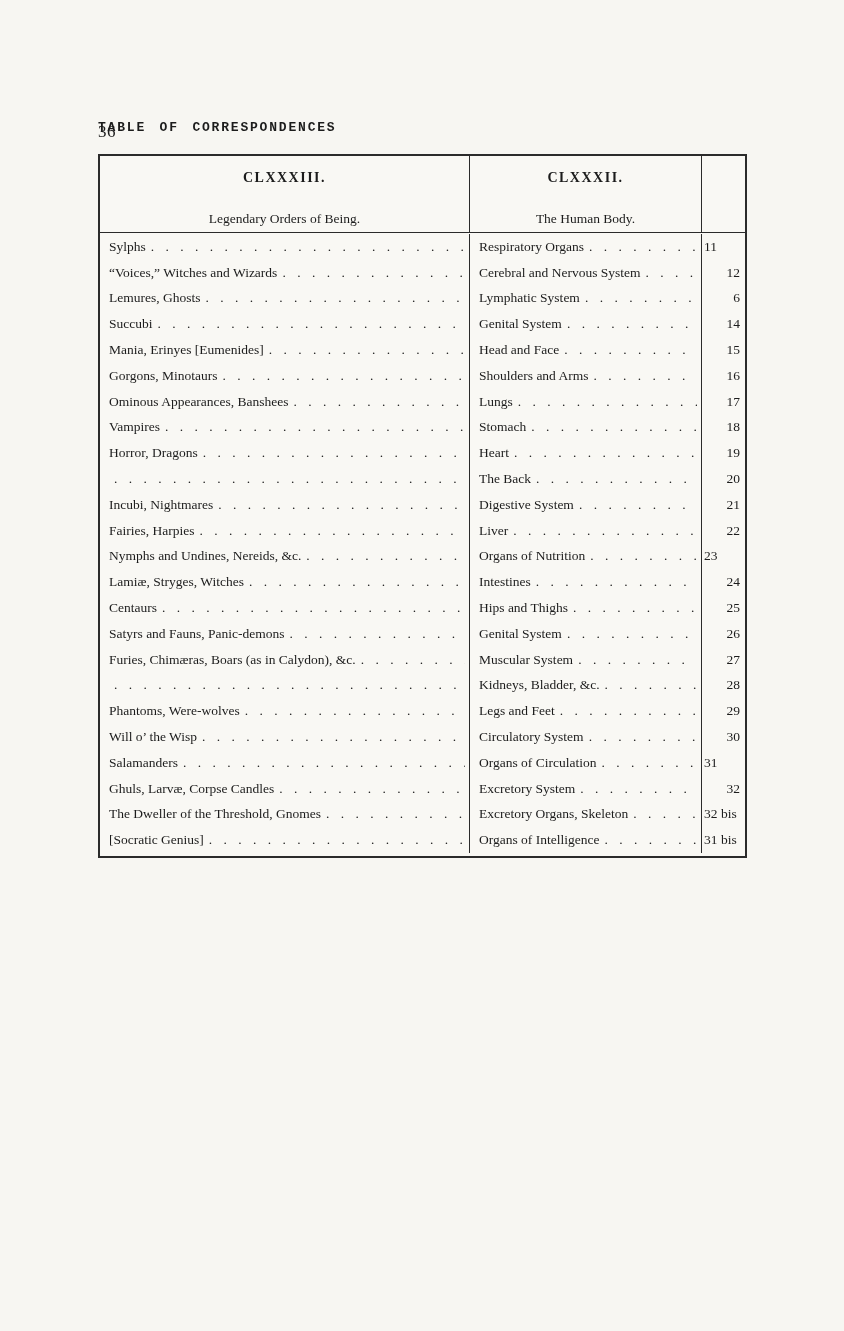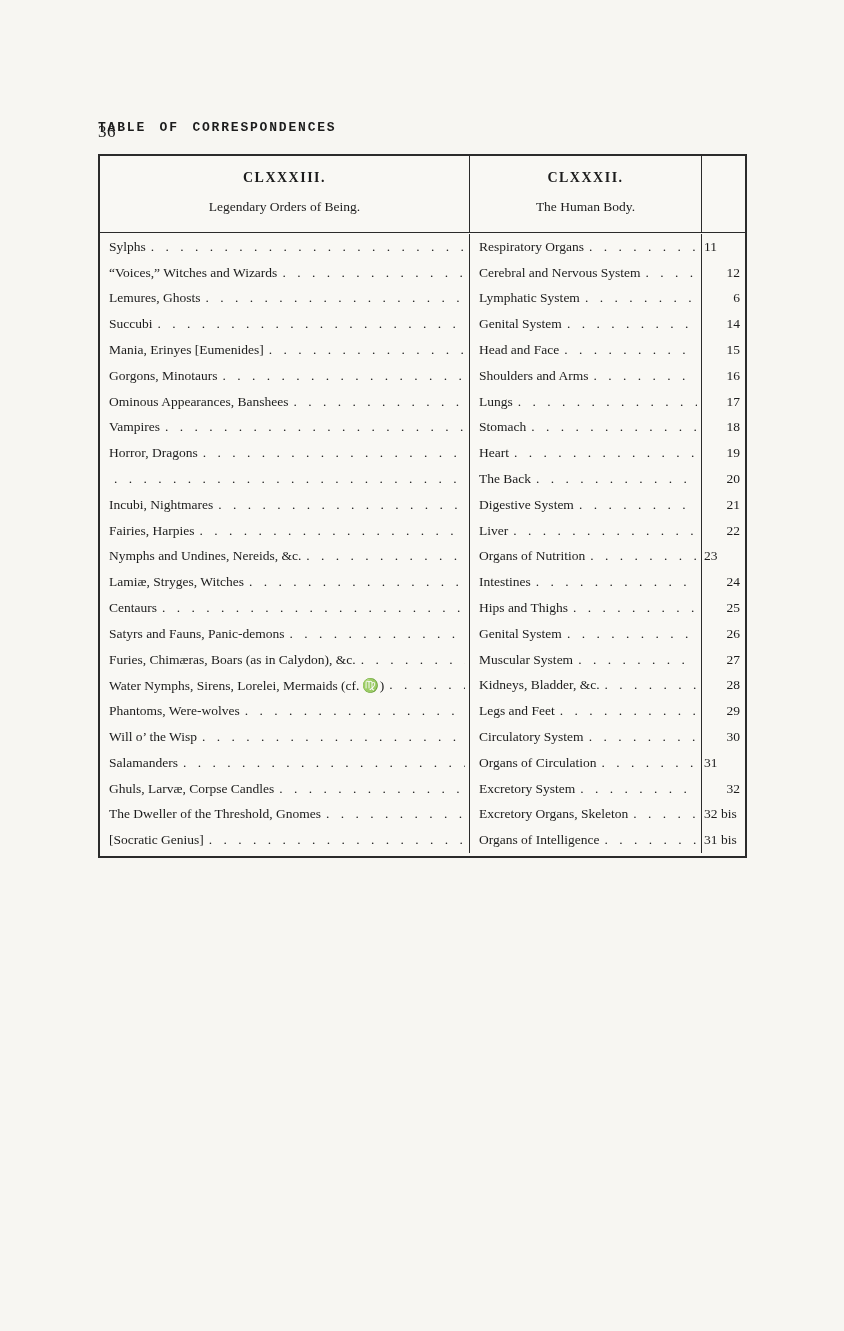--- a/index.html
+++ b/index.html
@@ -59,21 +59,21 @@
   .hcell:last-child {
     border-right: none;
   }
   .numeral {
     font-size: 14px;
     font-weight: bold;
     letter-spacing: 1.5px;
   }
   .subtitle {
     font-size: 13.5px;
-    margin-top: 13px;
+    margin-top: 25px;
   }
   .tbody {
     padding: 1px 0 3px 0;
   }
   .trow {
     display: grid;
     grid-template-columns: 370px 232px 43px;
     height: 25.8px;
   }
   .cell {
@@ -313,21 +313,20 @@
           <span class="leader"> .  .  .  .  .  .  .  .  .  .  .  .  .  .  .  .  .  .  .  .  .  .  .  .  .  .  .  .  .  .  .  .  .  .  .  .  .  .  .  .  .  .  .  .  .  .  .  .  .  .  .  .  .  .  .  .  .  .  .  . </span>
         </div>
         <div class="cell">
           <span class="txt">Muscular System</span>
           <span class="leader"> .  .  .  .  .  .  .  .  .  .  .  .  .  .  .  .  .  .  .  .  .  .  .  .  .  .  .  .  .  .  .  .  .  .  .  .  .  .  .  .  .  .  .  .  .  .  .  .  .  .  .  .  .  .  .  .  .  .  .  . </span>
         </div>
         <div class="cell c-num num-right">27</div>
       </div>
       <div class="trow">
         <div class="cell">
-          <span class="txt">Water Nymphs, Sirens, Lorelei, Mermaids (cf. ♍)</span>
           <span class="leader"> .  .  .  .  .  .  .  .  .  .  .  .  .  .  .  .  .  .  .  .  .  .  .  .  .  .  .  .  .  .  .  .  .  .  .  .  .  .  .  .  .  .  .  .  .  .  .  .  .  .  .  .  .  .  .  .  .  .  .  . </span>
         </div>
         <div class="cell">
           <span class="txt">Kidneys, Bladder, &amp;c.</span>
           <span class="leader"> .  .  .  .  .  .  .  .  .  .  .  .  .  .  .  .  .  .  .  .  .  .  .  .  .  .  .  .  .  .  .  .  .  .  .  .  .  .  .  .  .  .  .  .  .  .  .  .  .  .  .  .  .  .  .  .  .  .  .  . </span>
         </div>
         <div class="cell c-num num-right">28</div>
       </div>
       <div class="trow">
         <div class="cell">

